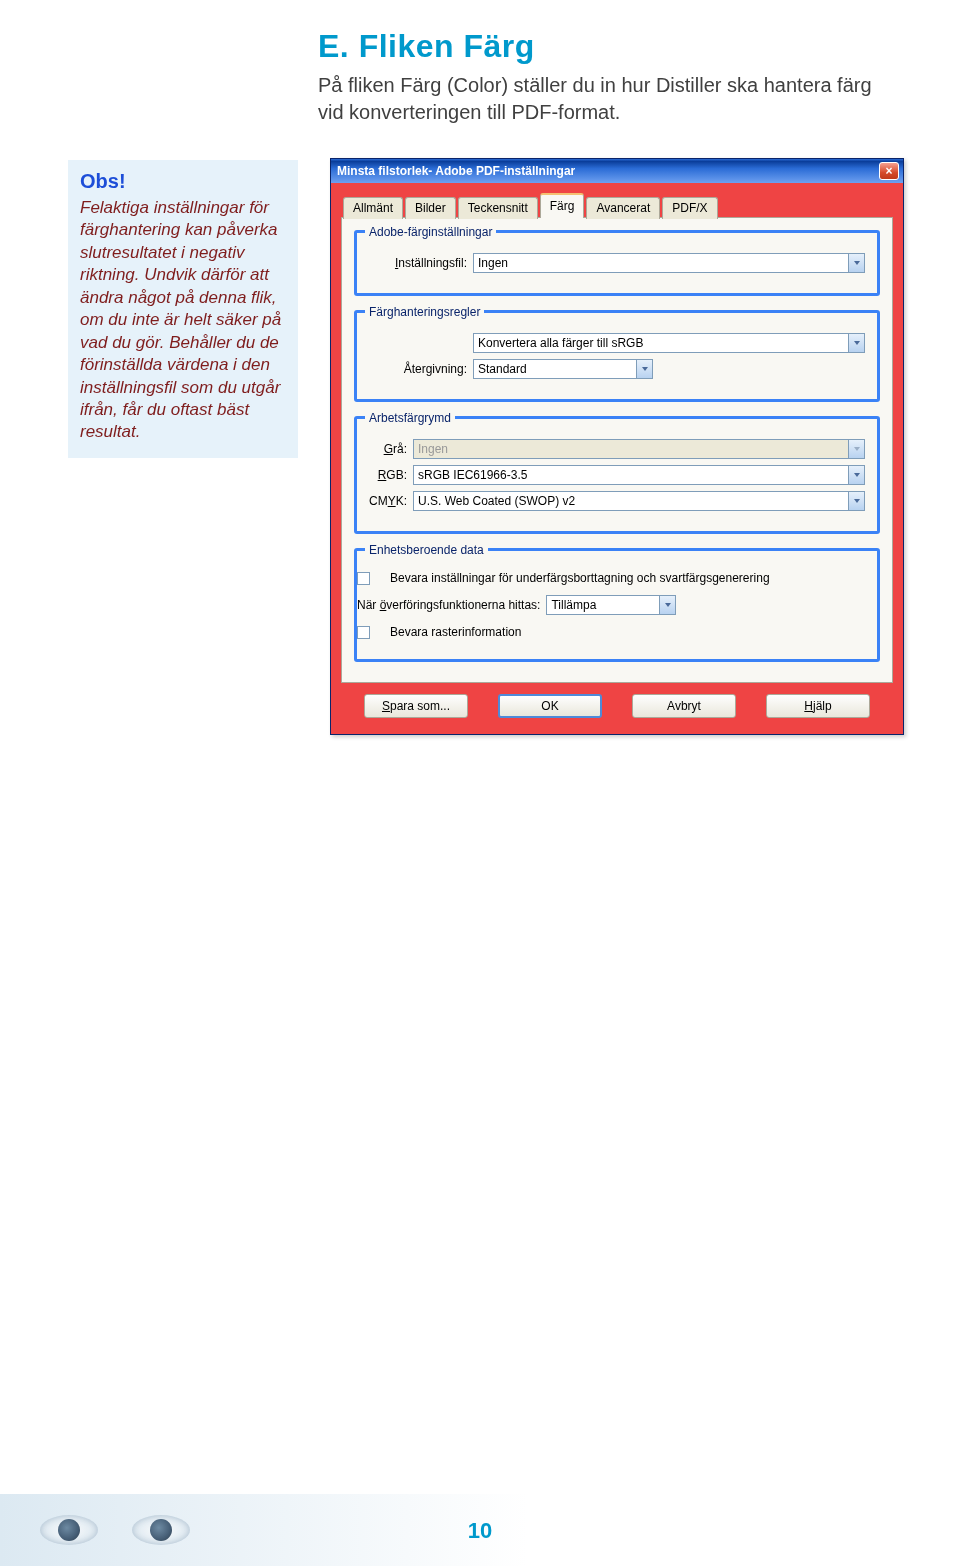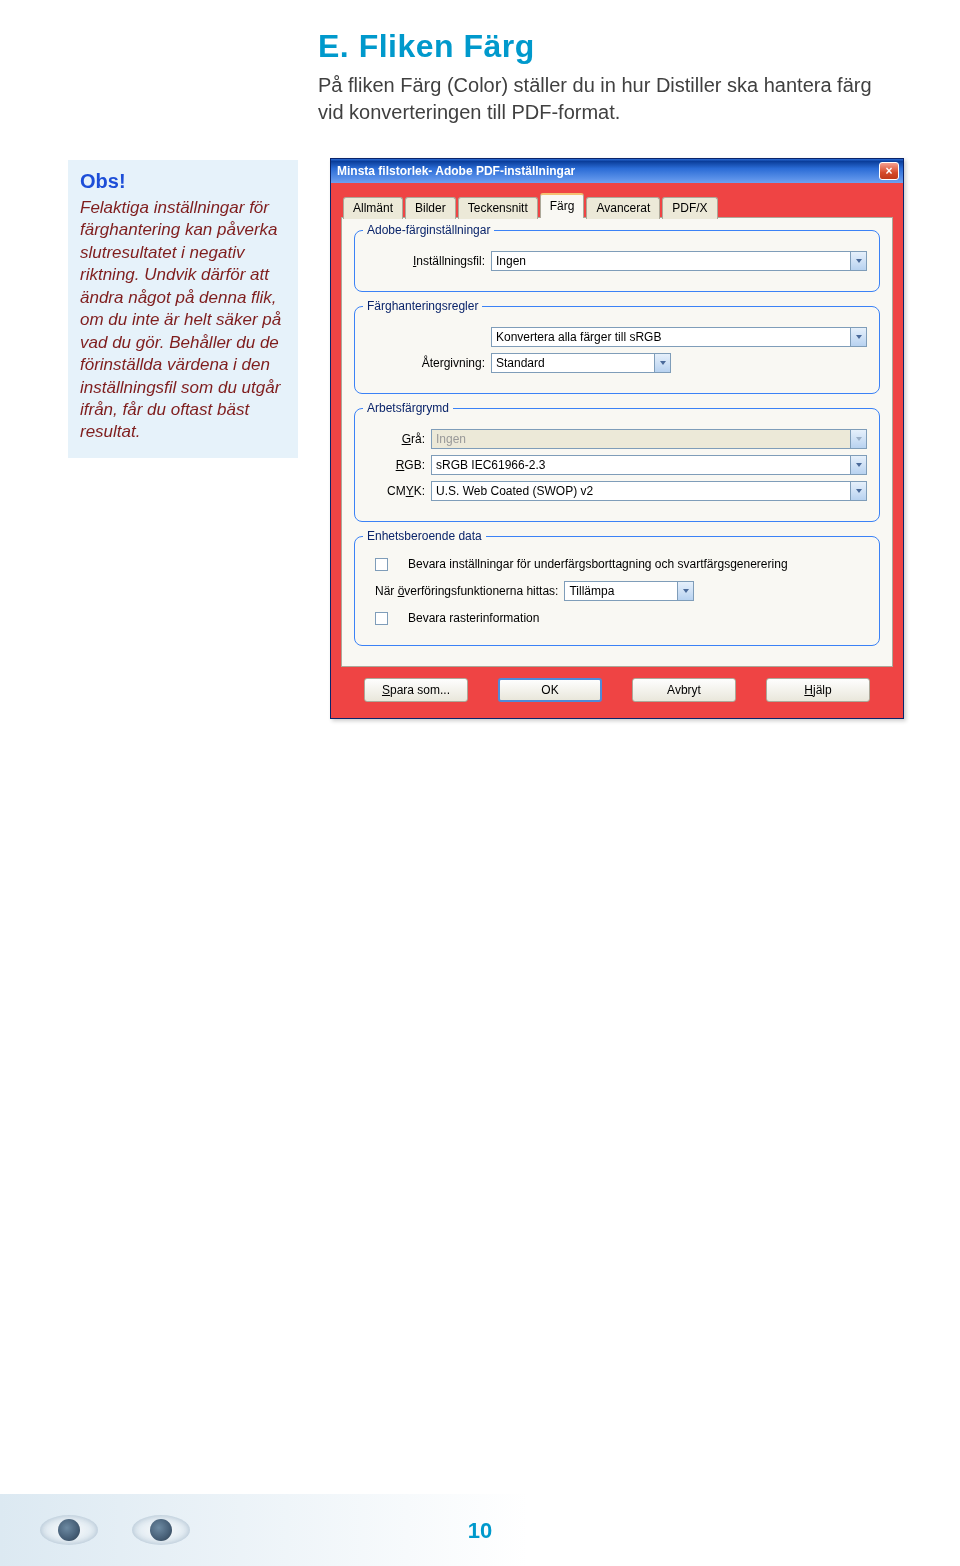--- a/index.html
+++ b/index.html
@@ -115,23 +115,23 @@
   }
   .tab-panel {
     background: #f9f8f3;
     border: 1px solid #aca899;
     padding: 12px 12px 16px 12px;
     position: relative;
     top: -1px;
   }
 
   .group {
-    border: 1px solid #3b82f6;
-    border-radius: 8px;
-    padding: 14px 12px 14px 20px;
+    border: 3px solid #3b82f6;
+    border-radius: 3px;
+    padding: 14px 12px 14px 0;
     margin-bottom: 14px;
     position: relative;
   }
   .group-title {
     position: absolute;
     top: -8px;
     left: 8px;
     background: #f9f8f3;
     padding: 0 4px;
     font-size: 12px;
@@ -321,21 +321,21 @@
             <span class="arrow">
                 <svg viewBox="0 0 8 8">
                   <path d="M1 2 L4 6 L7 2 Z" fill="#9aaec6"></path>
                 </svg>
               </span>
           </div>
         </div>
         <div class="row short">
           <label><span class="ul">R</span>GB:</label>
           <div class="dd">
-            <span>sRGB IEC61966-2.3</span>
+            <span>sRGB IEC61966-3.5</span>
             <span class="arrow">
                 <svg viewBox="0 0 8 8">
                   <path d="M1 2 L4 6 L7 2 Z" fill="#4a6a9a"></path>
                 </svg>
               </span>
           </div>
         </div>
         <div class="row short">
           <label>CM<span class="ul">Y</span>K:</label>
           <div class="dd">

